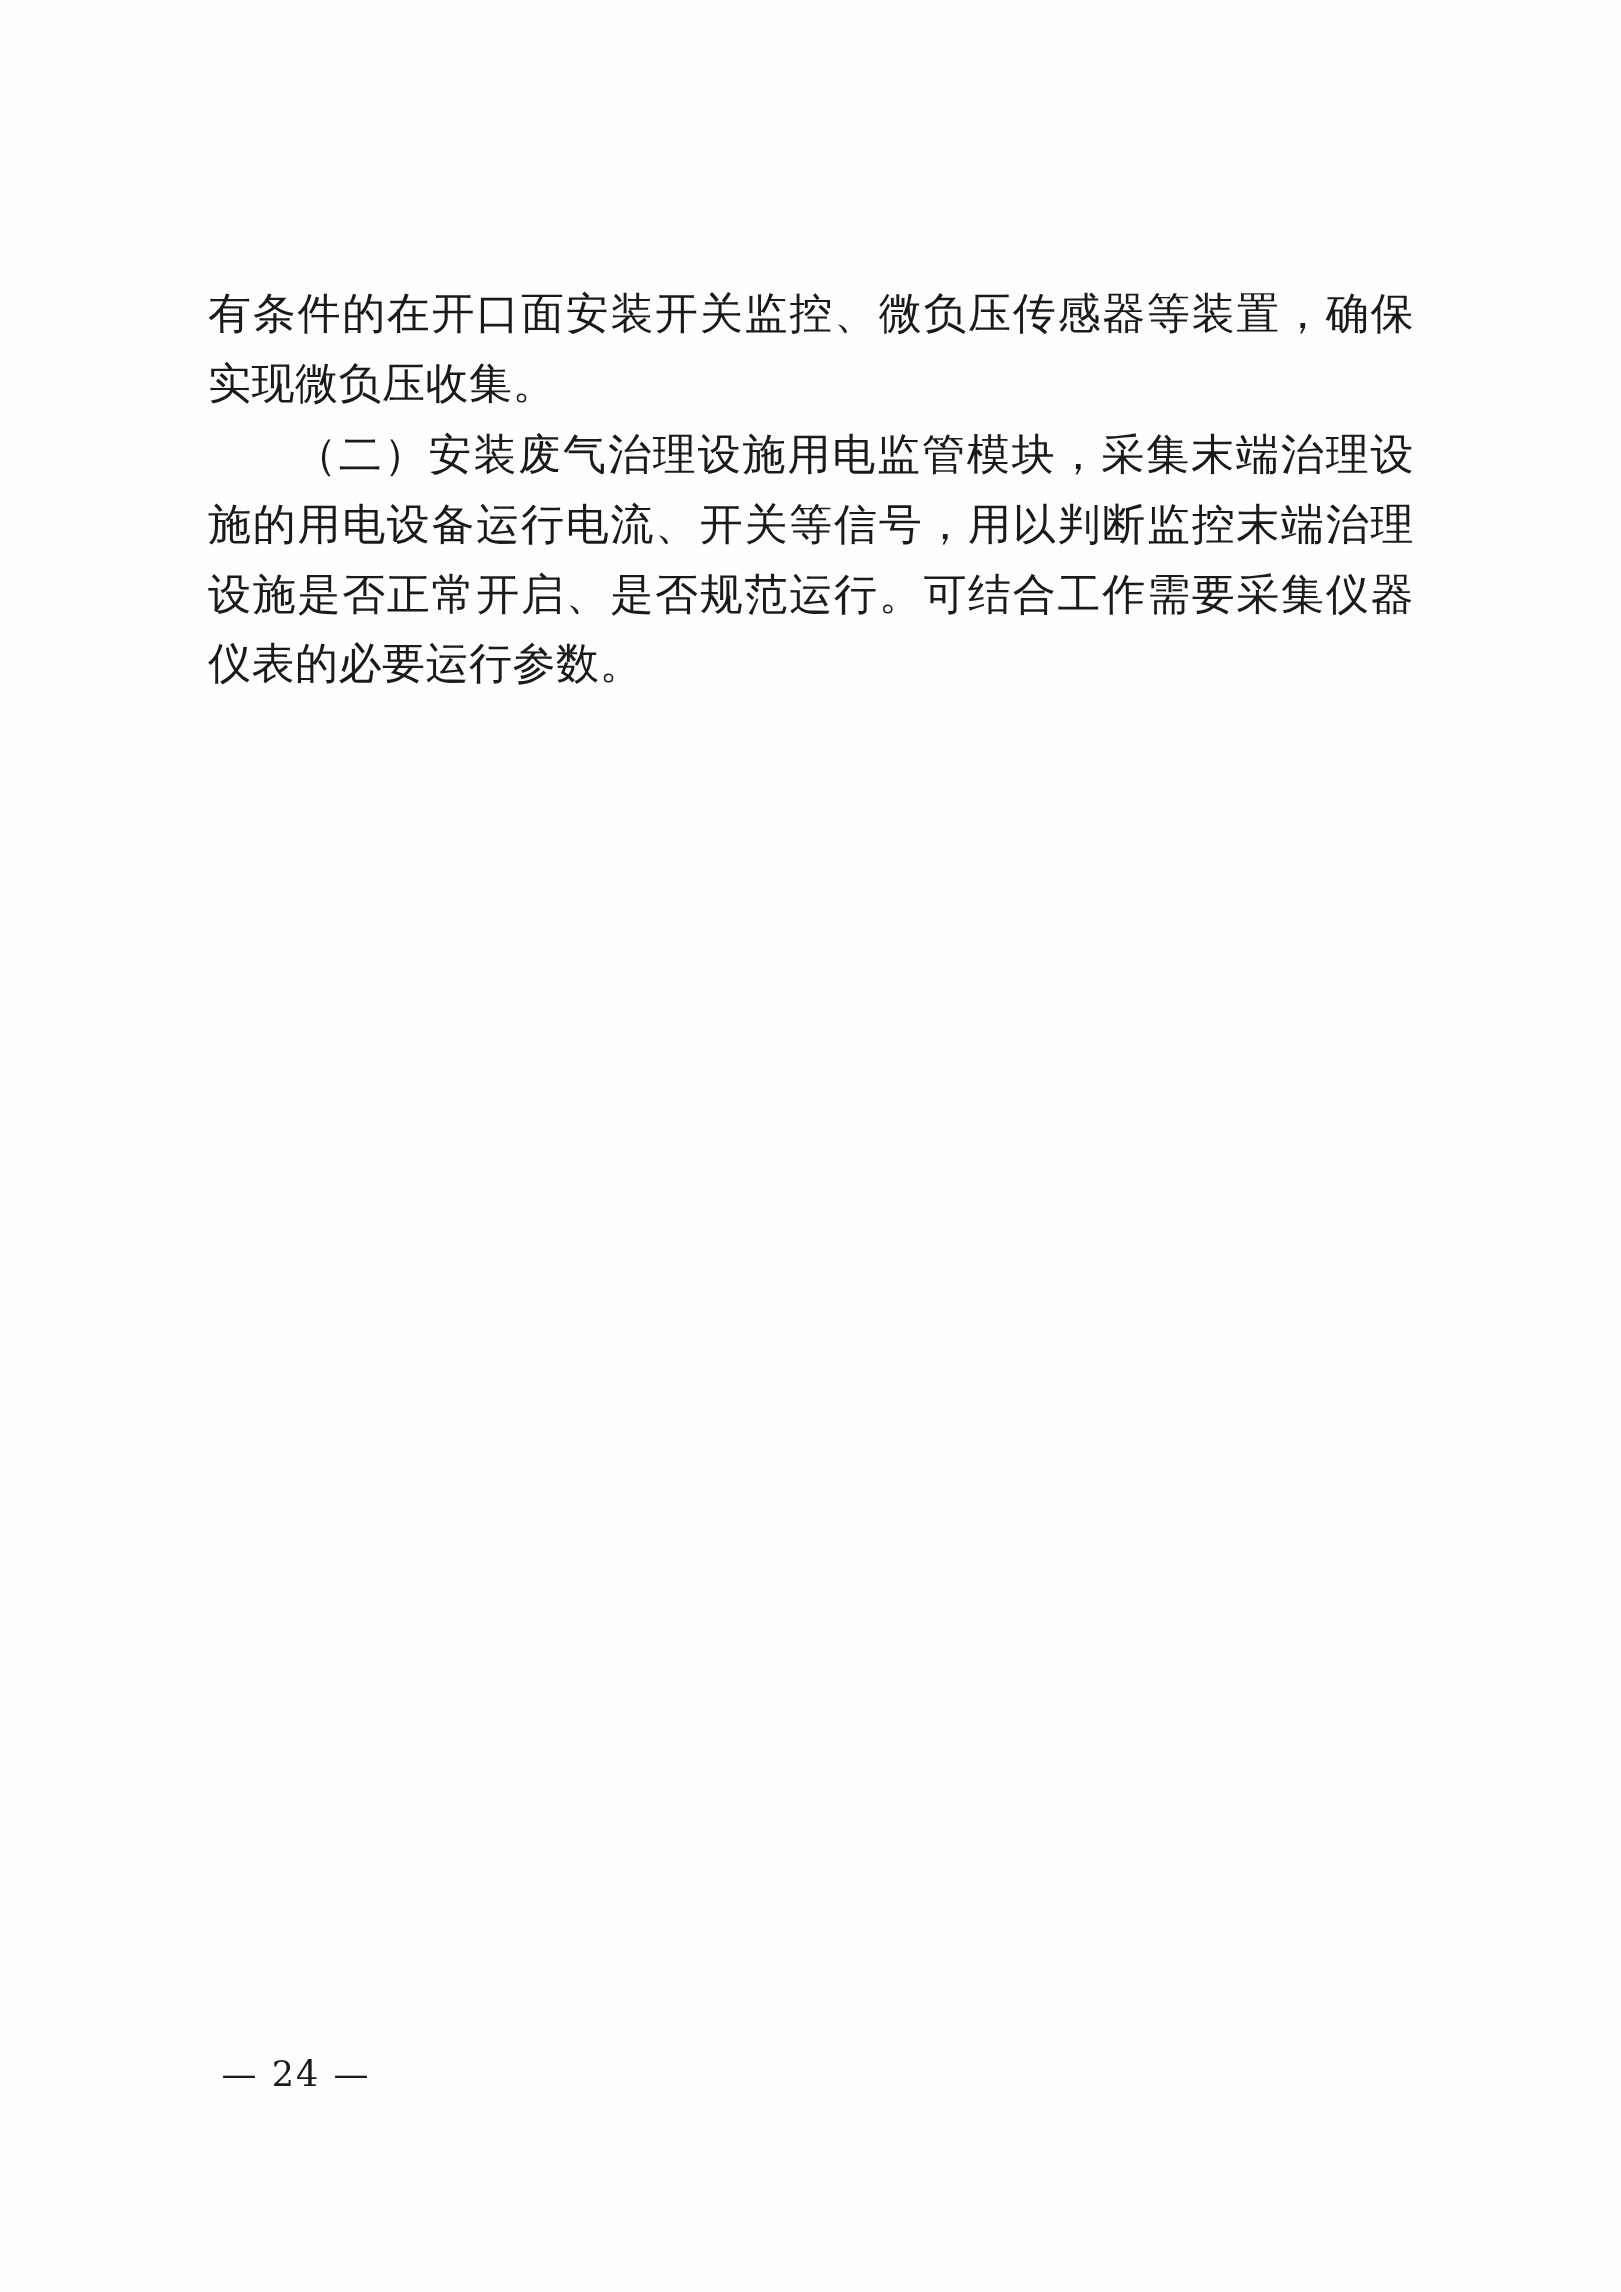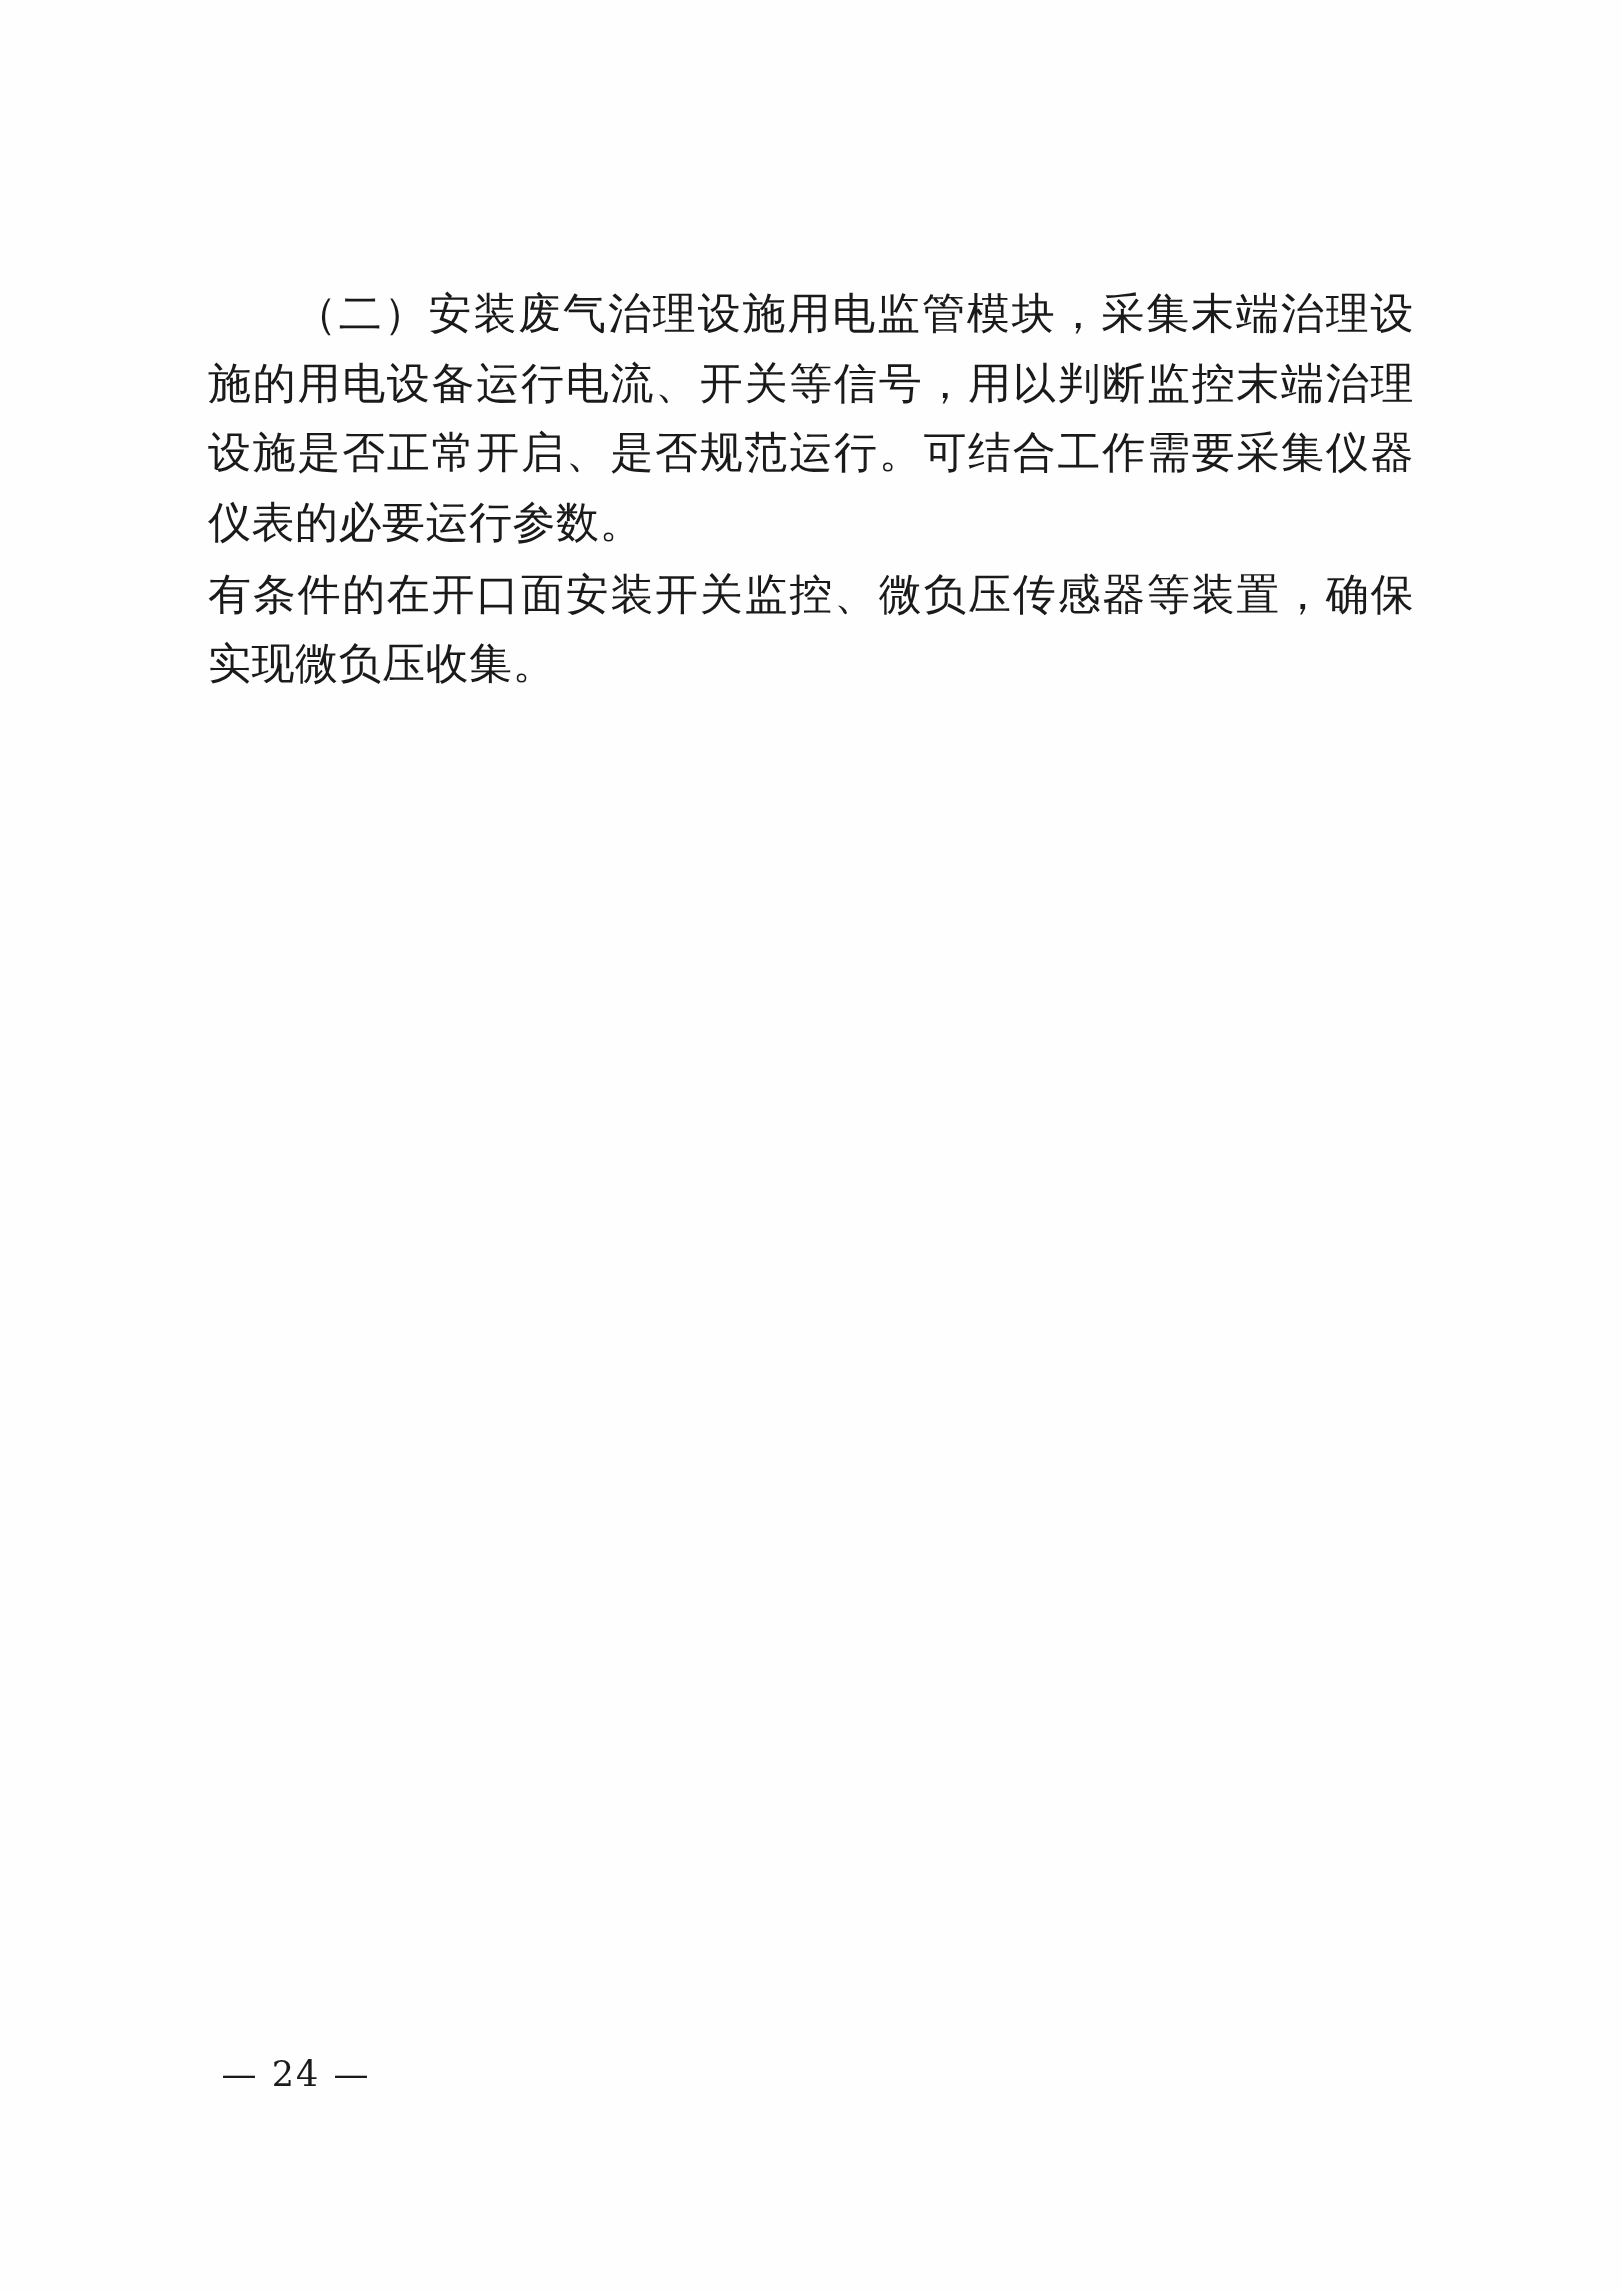--- a/index.html
+++ b/index.html
@@ -65,23 +65,23 @@
     margin-left: -1029px;
   }
 </style>
 </head>
 <body>
 
 <div class="page">
 
   <div class="content">
 
+    <p class="para">有条件的在开口面安装开关监控、微负压传感器等装置，确保实现微负压收集。</p>
+
     <p class="para indent">（二）安装废气治理设施用电监管模块，采集末端治理设施的用电设备运行电流、开关等信号，用以判断监控末端治理设施是否正常开启、是否规范运行。可结合工作需要采集仪器仪表的必要运行参数。</p>
-
-    <p class="para">有条件的在开口面安装开关监控、微负压传感器等装置，确保实现微负压收集。</p>
 
 
   </div>
 
   <div class="footer">
     <span class="footer-inner">— 24 —</span>
   </div>
 
 </div>
 

